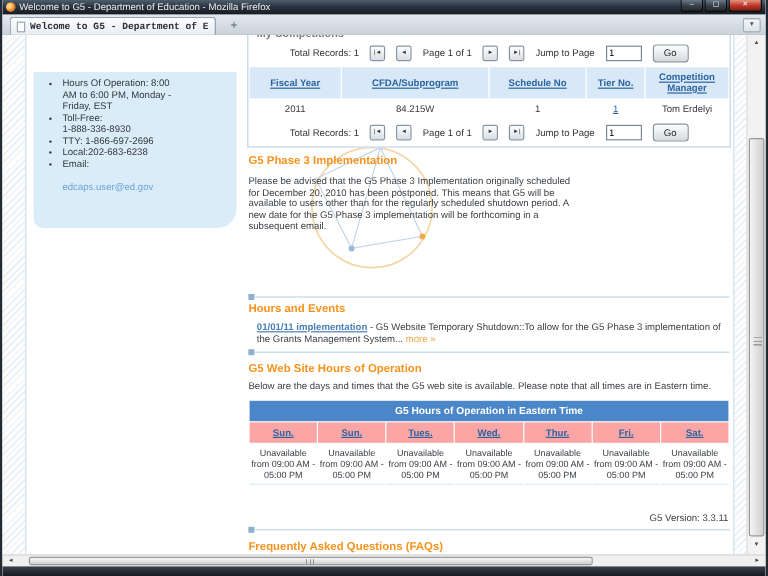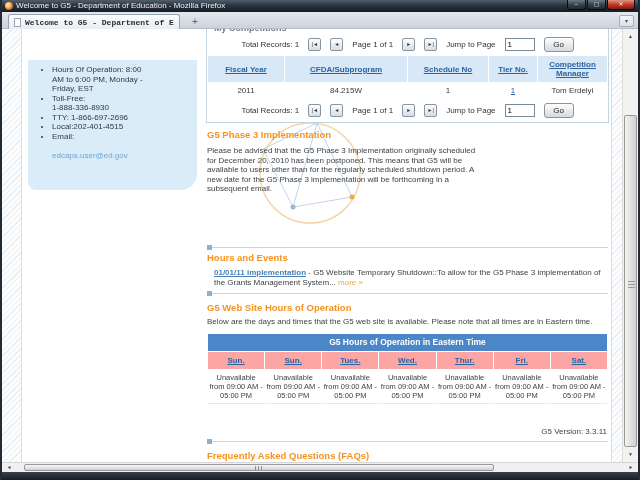--- a/index.html
+++ b/index.html
@@ -122,21 +122,21 @@
     <div class="hatch hatch-right"></div>
 
     <div class="sidebar-box">
       <ul>
         <li>Hours Of Operation: 8:00
 AM to 6:00 PM, Monday -
 Friday, EST</li>
         <li>Toll-Free:
 1-888-336-8930</li>
         <li>TTY: 1-866-697-2696</li>
-        <li>Local:202-401-4515</li>
+        <li>Local:202-683-6238</li>
         <li><span>Email:</span><br>
           <a href="#" class="lightblue">edcaps.user@ed.gov</a>
         </li>
       </ul>
     </div>
 
     <div class="main">
 
       <svg class="sec" style="left:42px;top:86px;z-index:0;" width="130" height="126" viewBox="0 0 130 126">
         <circle cx="63" cy="58" r="50" fill="none" stroke="#f4d7a8" stroke-width="1.5"></circle>

